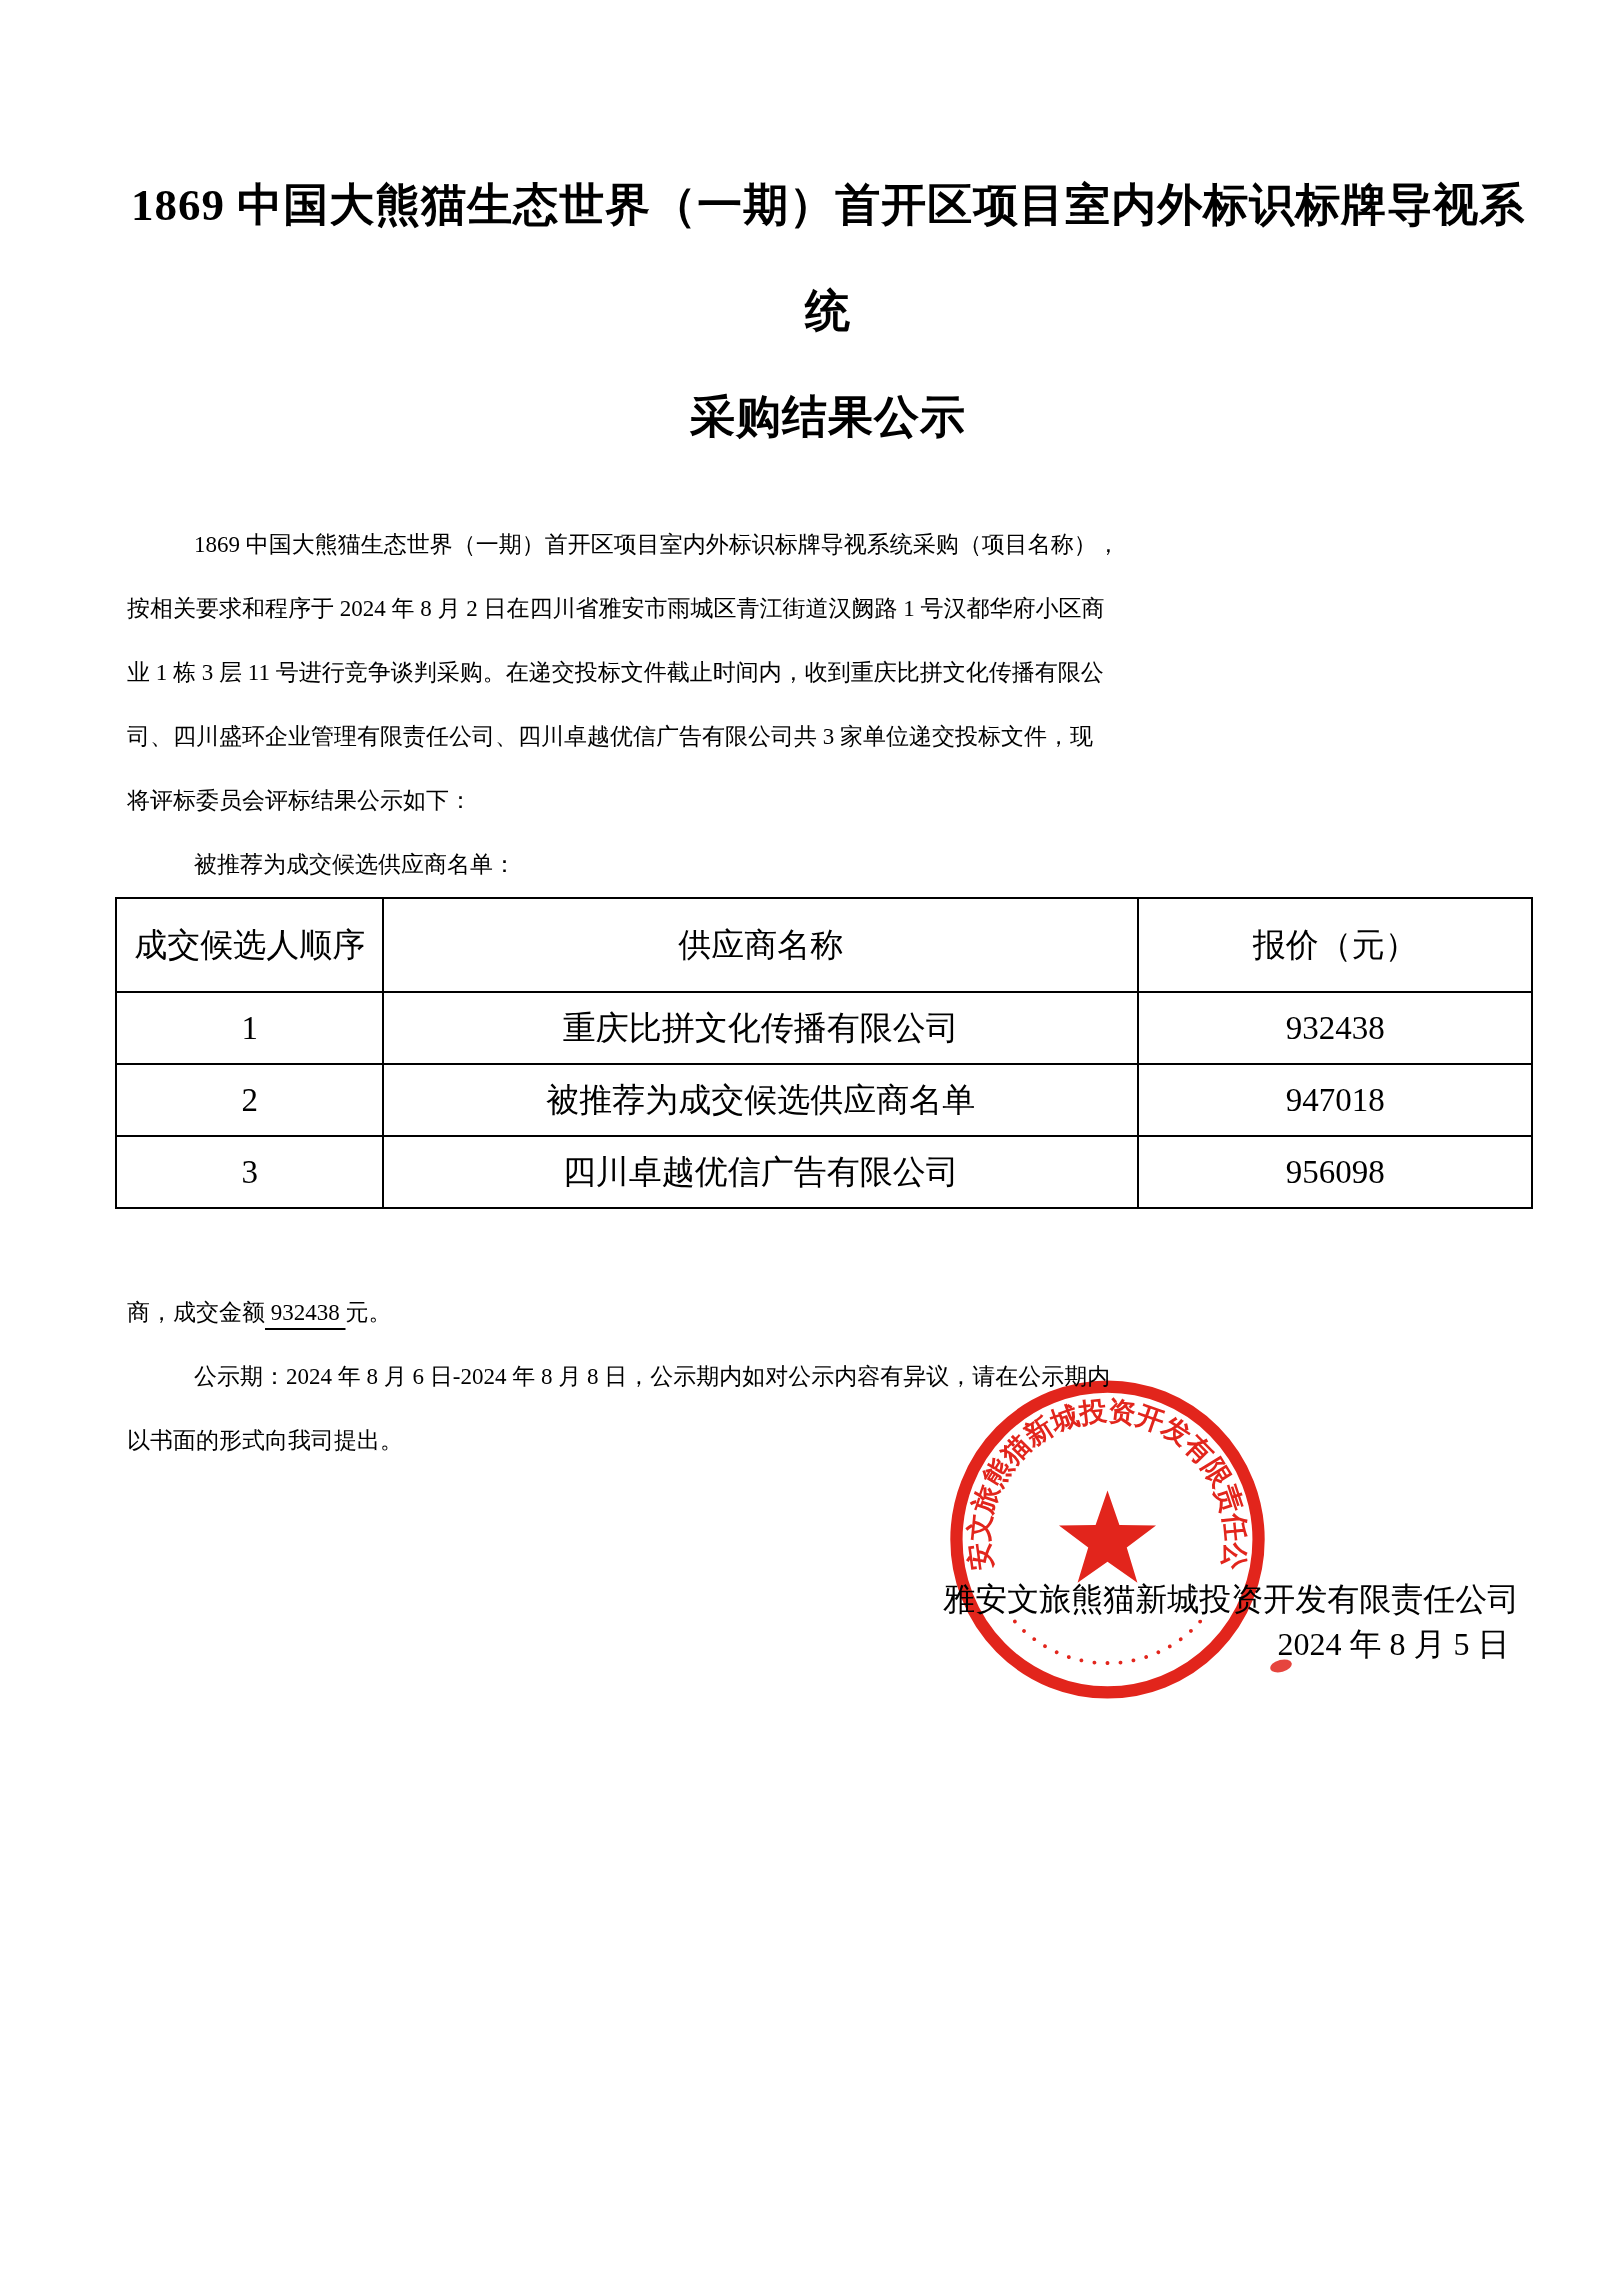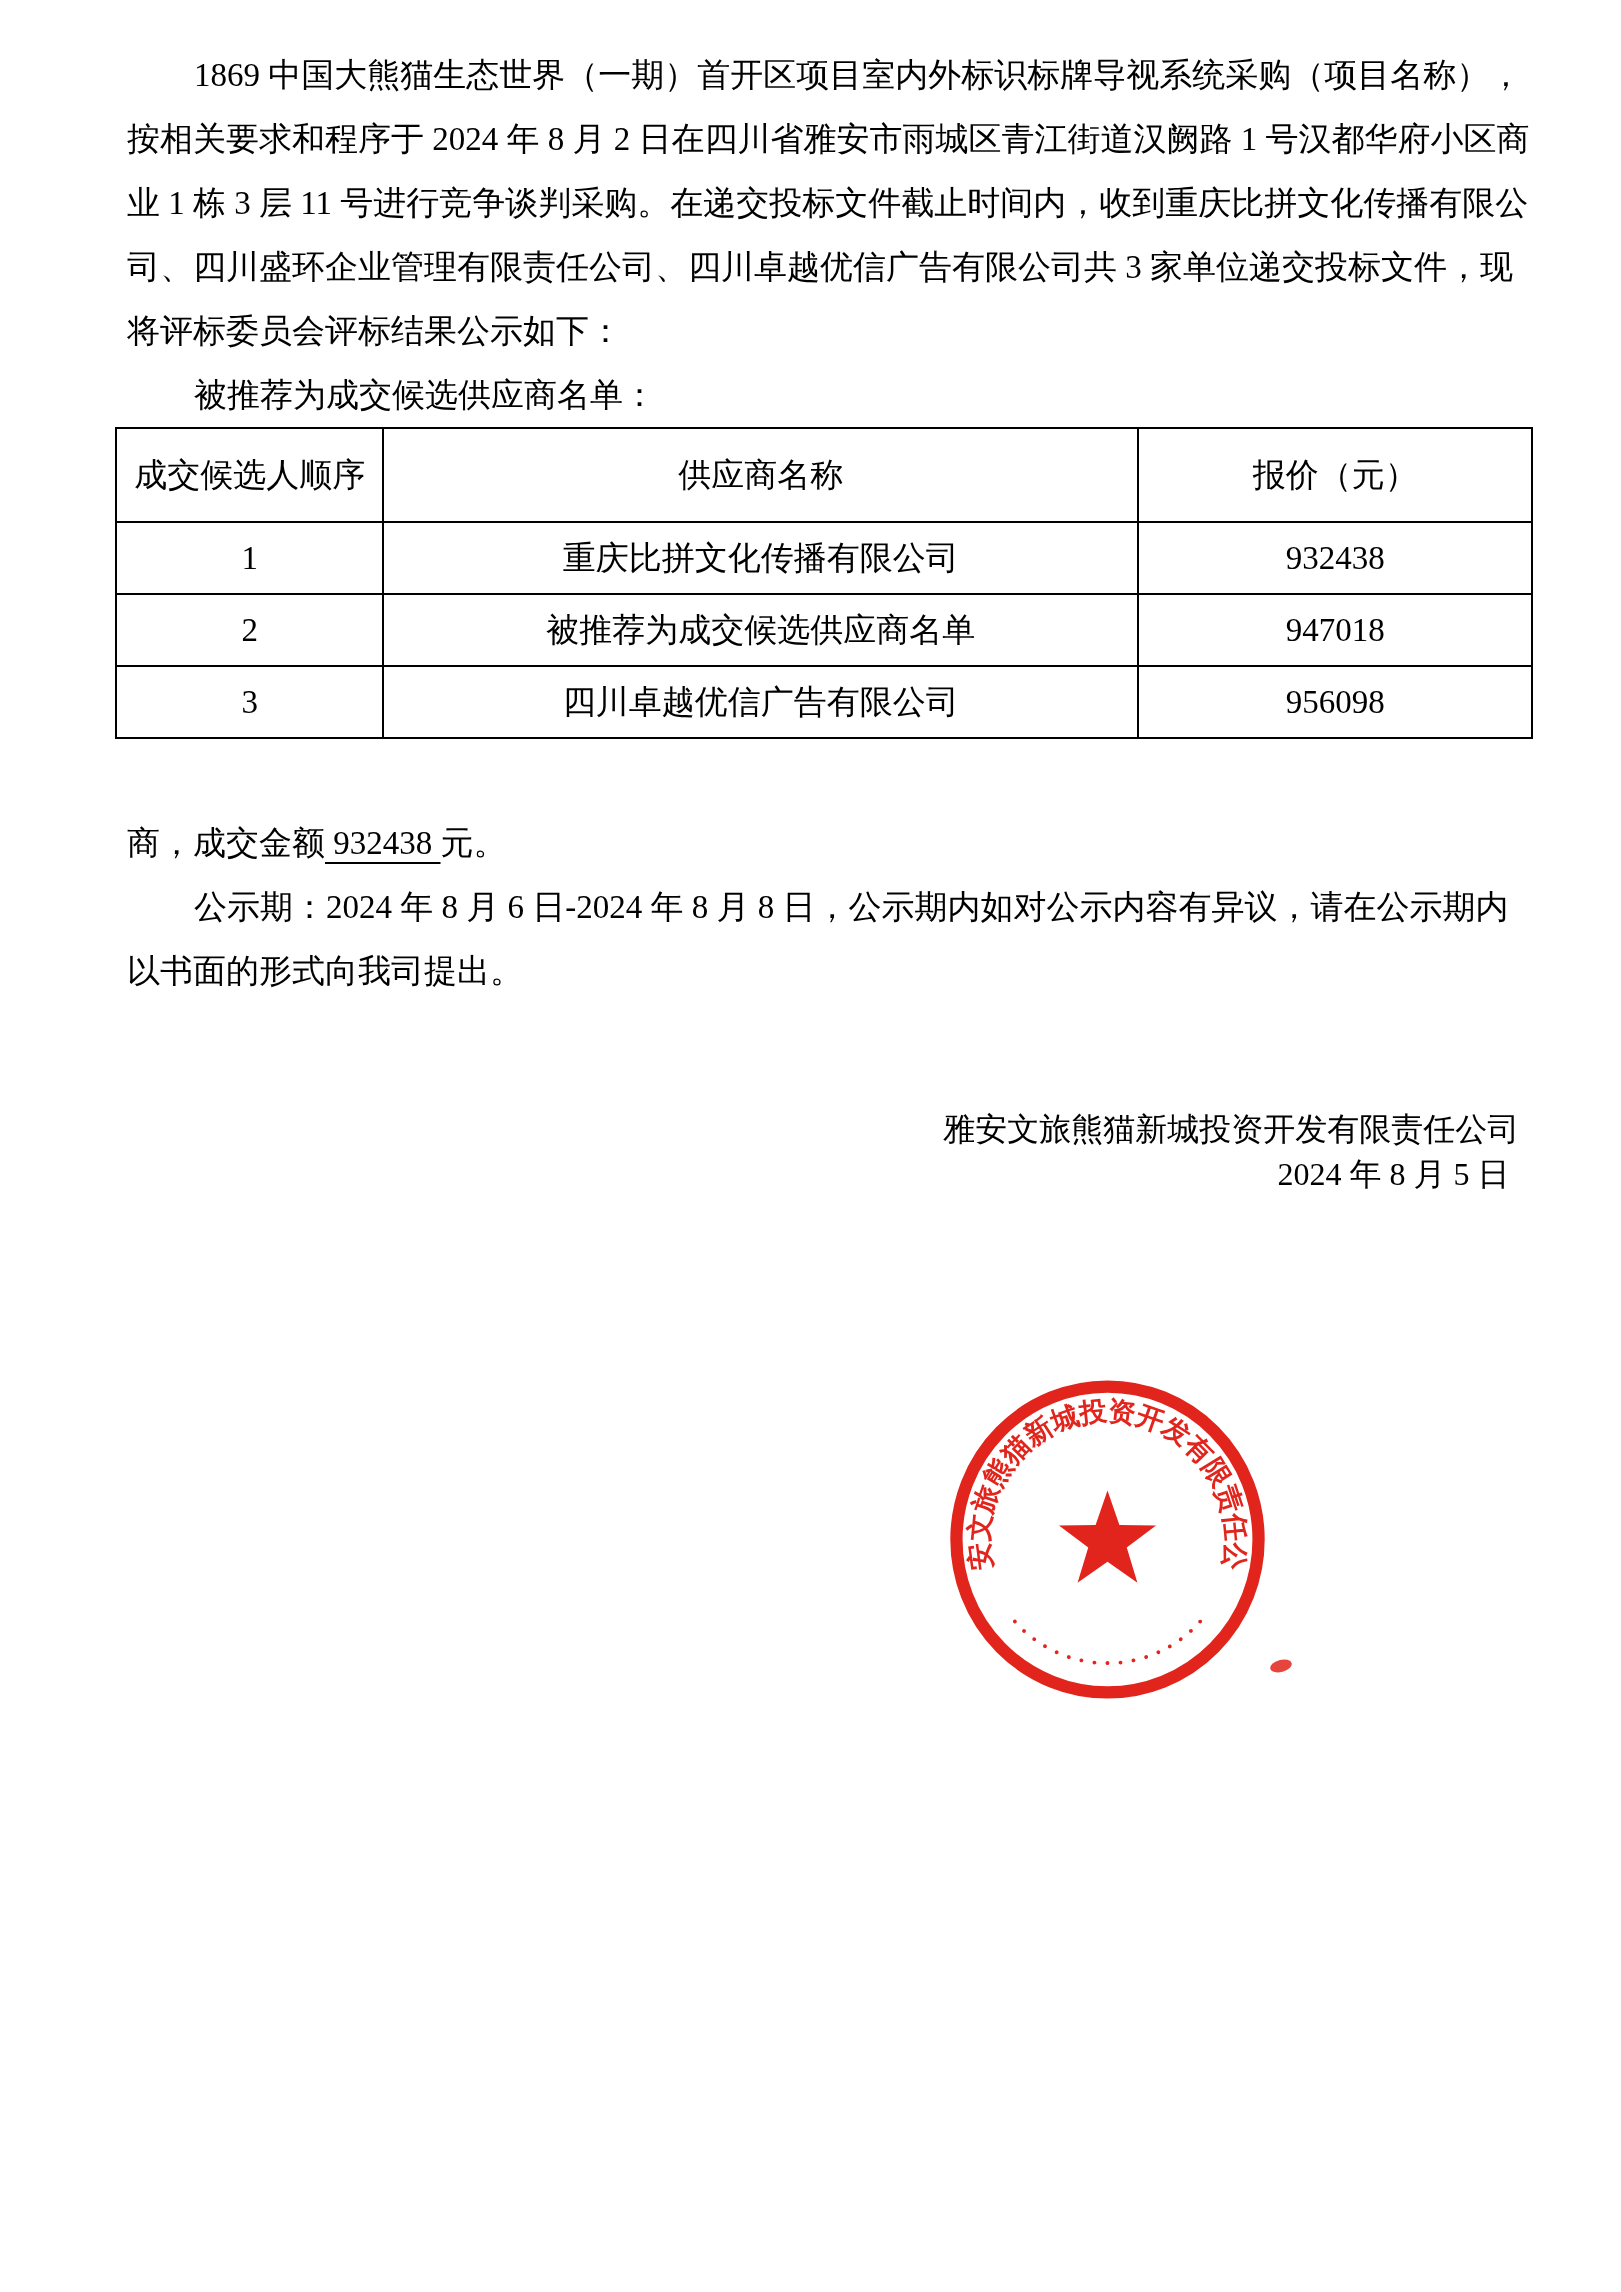--- a/index.html
+++ b/index.html
@@ -8,21 +8,21 @@
     width:1621px; height:2293px; position:relative;
     font-family:"Liberation Serif","DejaVu Serif",serif;
     color:#000;
     overflow:hidden;
   }
   .content { position:absolute; left:127px; top:0; width:1402px; }
   .title {
     margin-top:152px; text-align:center;
     font-size:45px; line-height:106px; font-weight:bold; letter-spacing:1px;
   }
-  .line { font-size:33px; line-height:64px; height:64px; white-space:nowrap; }
+  .line { font-size:23px; line-height:64px; height:64px; white-space:nowrap; }
   .indent { padding-left:67px; }
   .para1 { margin-top:43px; }
   .result-table {
     border-collapse:collapse; table-layout:fixed;
     margin-left:-11.8px; width:1415px;
     border:2.9px solid #000;
   }
   .result-table th, .result-table td {
     border:2px solid #000; border-top-width:2.9px; border-bottom-width:2.9px;
     text-align:center; vertical-align:middle;
@@ -49,20 +49,24 @@
     position:absolute; left:1270px; top:1660px; width:21.6px; height:11.8px;
     border-radius:50%; transform:rotate(-15deg); opacity:.85;
   }
 </style>
 </head>
 <body>
 
 <main class="page">
   <section class="content">
 
+    <h1 class="title">
+      <div>1869 中国大熊猫生态世界（一期）首开区项目室内外标识标牌导视系统</div>
+      <div>采购结果公示</div>
+    </h1>
 
     <div class="para1">
       <div class="line indent">1869 中国大熊猫生态世界（一期）首开区项目室内外标识标牌导视系统采购（项目名称），</div>
       <div class="line">按相关要求和程序于 2024 年 8 月 2 日在四川省雅安市雨城区青江街道汉阙路 1 号汉都华府小区商</div>
       <div class="line">业 1 栋 3 层 11 号进行竞争谈判采购。在递交投标文件截止时间内，收到重庆比拼文化传播有限公</div>
       <div class="line">司、四川盛环企业管理有限责任公司、四川卓越优信广告有限公司共 3 家单位递交投标文件，现</div>
       <div class="line">将评标委员会评标结果公示如下：</div>
     </div>
 
     <div class="line indent">被推荐为成交候选供应商名单：</div>

